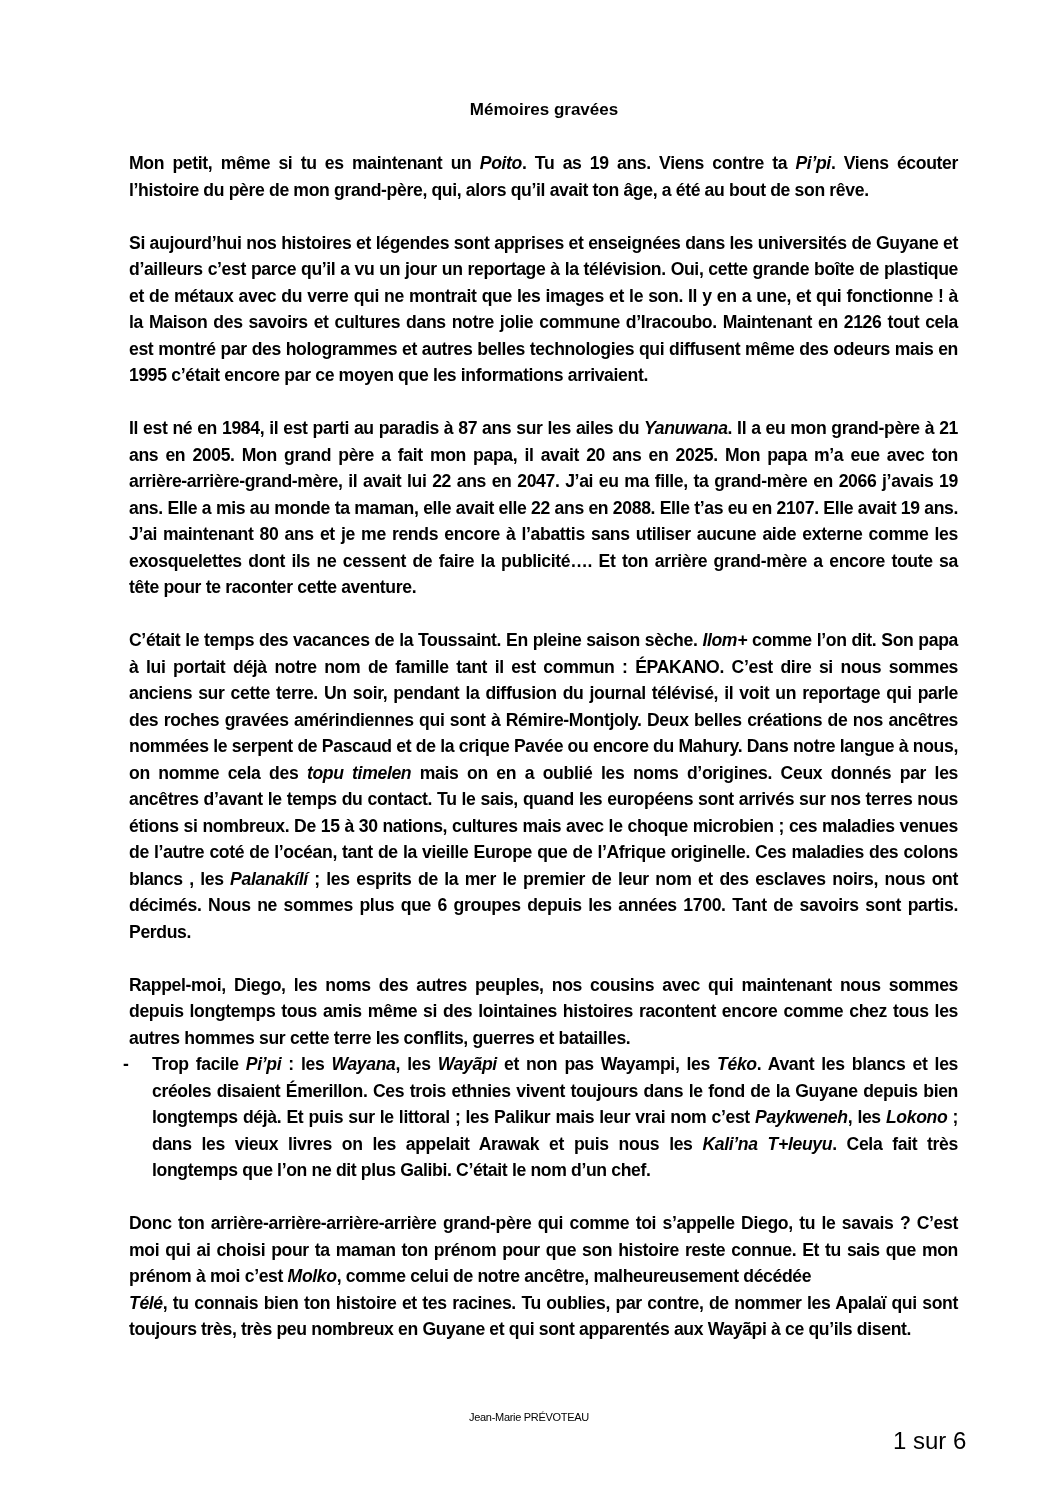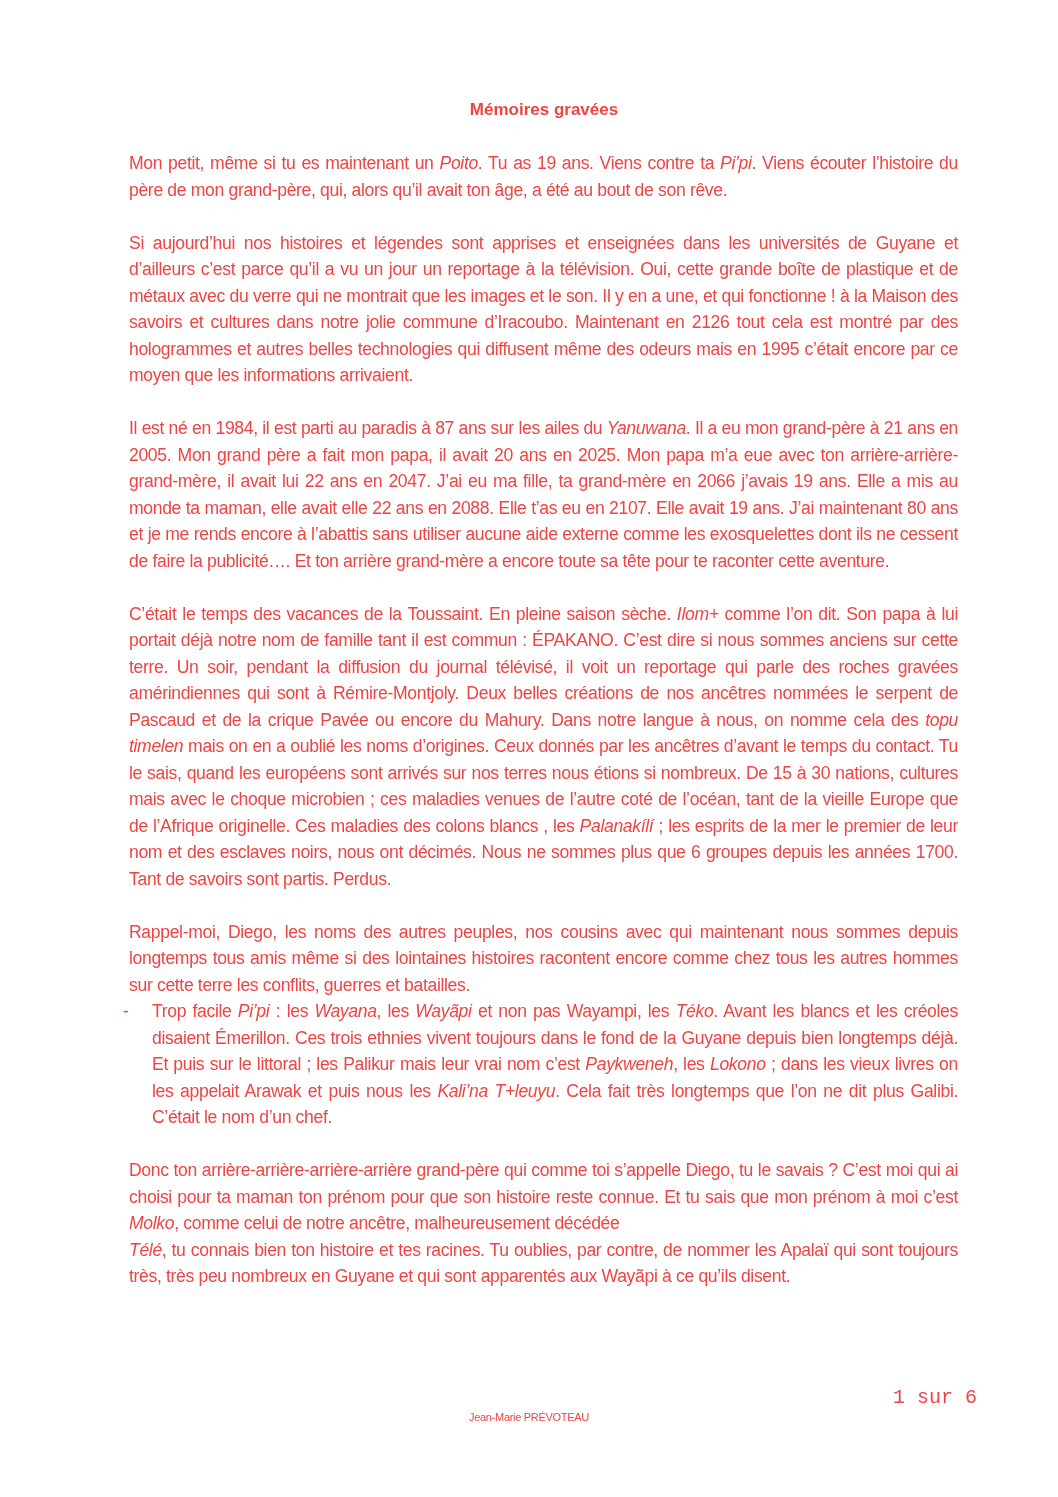--- a/index.html
+++ b/index.html
@@ -1,46 +1,47 @@
 <!DOCTYPE html>
 <html><head>
 <meta charset="utf-8">
 <style>
   html, body { margin: 0; padding: 0; background: #ffffff; }
   body { width: 1058px; height: 1497px; position: relative; overflow: hidden; }
   .page {
     position: absolute; left: 0; top: 0; width: 1058px; height: 1497px;
-    background: #ffffff; color: #ef4444;
+    background: #ffffff; color: #000000;
     font-family: "Liberation Sans", "DejaVu Sans", sans-serif;
   }
   .title {
     position: absolute; left: 0; top: 100px; width: 1088px;
     text-align: center; font-weight: bold; font-size: 17px;
     font-family: "Liberation Sans", sans-serif;
   }
   .body {
     position: absolute; left: 129px; top: 150px; width: 829px;
     font-size: 17.6px; line-height: 26.5px; text-align: justify;
     letter-spacing: -0.35px;
     font-family: "Liberation Sans Narrow", "Liberation Sans", sans-serif;
+    font-weight: bold;
   }
   .body p { margin: 0 0 26.5px 0; }
   .body p.tight { margin-bottom: 0; }
   .body i { font-style: italic; }
   .dash-item { position: relative; padding-left: 23px; margin: 0 0 26.5px 0; }
   .dash-item .dash { position: absolute; left: -6px; top: 0; }
   .footer {
     position: absolute; left: 0; width: 1058px; top: 1411px;
     text-align: center; font-size: 11px; line-height: 12px;
     font-family: "Liberation Sans", sans-serif; letter-spacing: -0.3px;
   }
   .footer .email { text-decoration: underline; }
   .page-num {
-    position: absolute; left: 893px; top: 1386px;
-    font-size: 20px; font-family: Liberation Mono, monospace;
+    position: absolute; left: 893px; top: 1427px;
+    font-size: 24px; font-family: Liberation Sans, sans-serif;
   }
 </style>
 </head>
 <body>
 
 <div class="page">
   <div class="title">Mémoires gravées</div>
 
   <div class="body">
     <p><span>Mon petit, même si tu es maintenant un </span><i>Poito</i><span>. Tu as 19 ans. Viens contre ta </span><i>Pi’pi</i><span>. Viens écouter l’histoire du père de mon grand-père, qui, alors qu’il avait ton âge, a été au bout de son rêve.</span></p>

